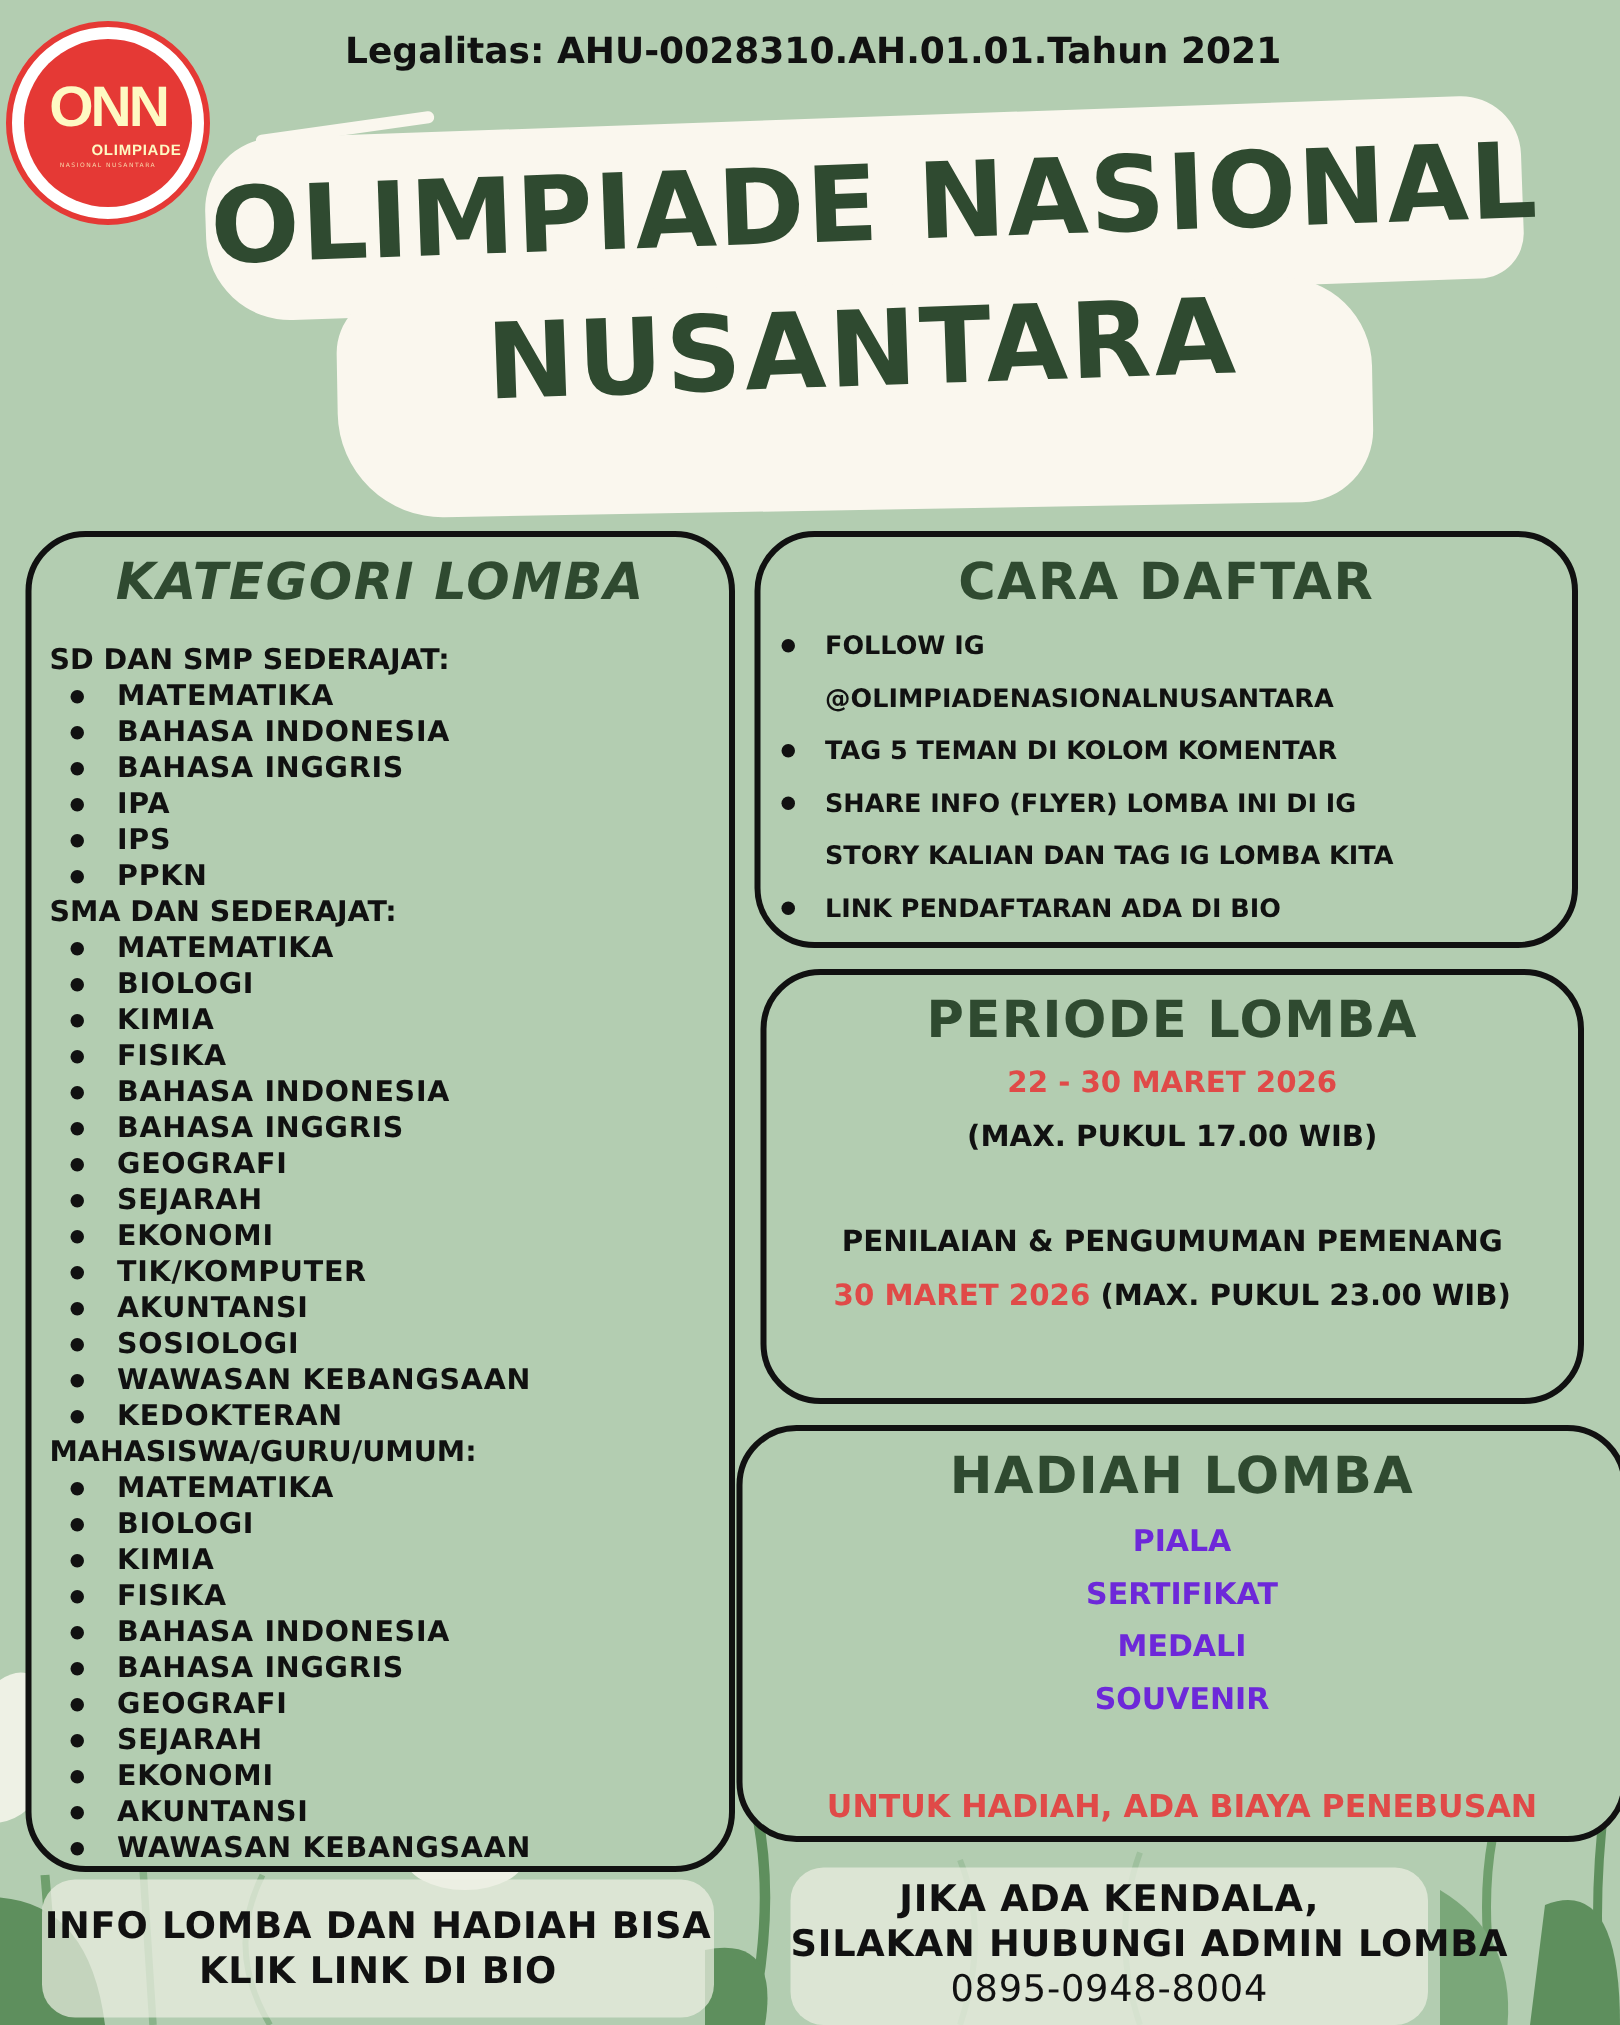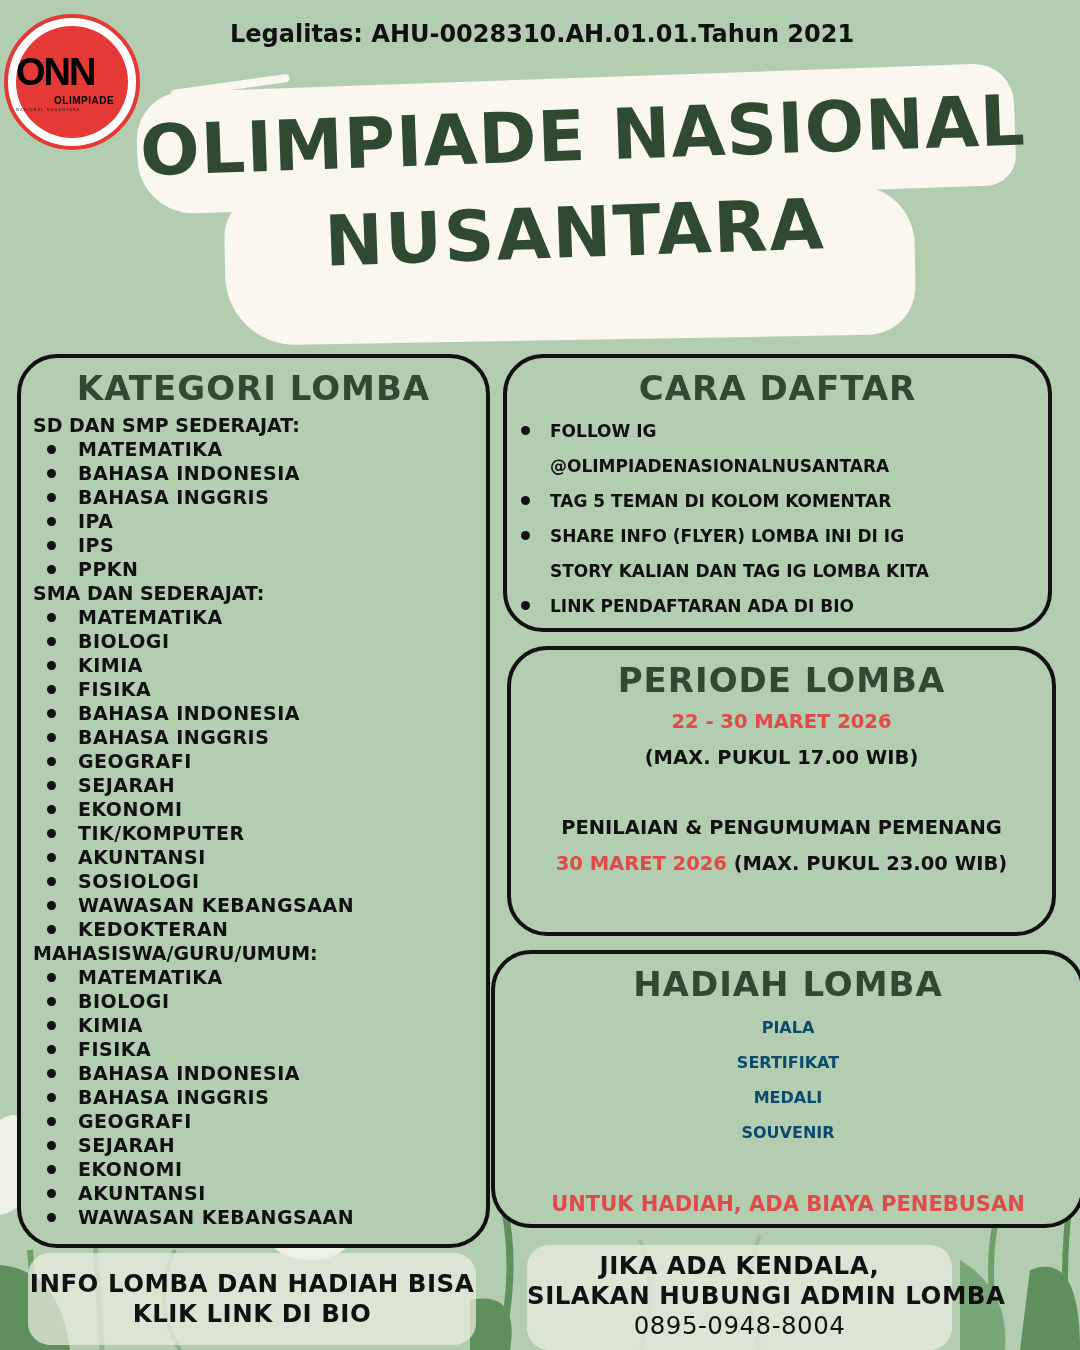--- a/index.html
+++ b/index.html
@@ -14,22 +14,22 @@
 
   
   .logo {
     position: absolute; left: 4px; top: 14px; width: 136px; height: 136px;
     border-radius: 50%; background: #ffffff; z-index: 3;
     display: flex; align-items: center; justify-content: center;
     border: 4px solid #e53935;
   }
   .logo-inner {
     width: 112px; height: 112px; border-radius: 50%; background: #e53935;
-    display: flex; flex-direction: column; justify-content: center;
-    color: #000000;
+    display: flex; flex-direction: column; align-items: center; justify-content: center;
+    color: #fef9c3;
   }
   .logo-mark { font-family: "Liberation Sans", sans-serif; font-weight: 900; font-size: 38px; letter-spacing: -2px; line-height: 38px; }
   .logo-sub { font-family: "Liberation Sans", sans-serif; font-weight: 700; font-size: 10px; letter-spacing: 0.5px; margin-top: 4px; padding-left: 38px; }
   .logo-sub2 { font-size: 4px; letter-spacing: 1px; opacity: 0.8; margin-top: 1px; }
 
   
   .legal {
     position: absolute; left: 230px; top: 20px; width: 620px; z-index: 3;
     font-family: "DejaVu Sans", sans-serif; font-weight: 700; font-size: 24px;
     color: #111; white-space: nowrap;
@@ -69,41 +69,41 @@
     background: #b3cdb1;
     border: 4px solid #111;
     border-radius: 40px;
   }
   .box-title {
     text-align: center; font-family: "DejaVu Sans", sans-serif; font-weight: 700;
     font-size: 34px; color: #2f4a30; letter-spacing: 1px;
   }
 
   .kategori { left: 17px; top: 354px; width: 473px; height: 894px; padding: 10px 0 0 12px; }
-  .kategori .box-title { margin-right: 12px; margin-bottom: 5px; }
+  .kategori .box-title { margin-right: 12px; margin-bottom: 20px; font-style: italic; }
   .group-label { font-weight: 700; font-size: 19px; line-height: 24px; color: #111; white-space: nowrap; }
   .subj { display: flex; align-items: center; height: 24px; padding-left: 14px; }
   .bullet { width: 9px; height: 9px; border-radius: 50%; background: #111; margin-right: 22px; flex: 0 0 9px; }
   .subj-label { font-weight: 700; font-size: 19px; color: #111; white-space: nowrap; letter-spacing: 0.5px; }
 
   .cara { left: 503px; top: 354px; width: 549px; height: 278px; padding: 10px 0 0 14px; }
   .cara .box-title { margin-right: 14px; margin-bottom: 6px; }
   .step { display: flex; align-items: flex-start; }
   .step .bullet { margin-top: 12px; margin-right: 20px; }
   .step-text { font-weight: 700; font-size: 17px; line-height: 35px; color: #111; }
 
   .periode { left: 507px; top: 646px; width: 549px; height: 290px; padding: 10px 8px 0 8px; text-align: center; }
   .periode .box-title { margin-bottom: 4px; }
   .p-line { font-weight: 700; font-size: 19.5px; line-height: 36px; color: #111; white-space: nowrap; }
   .p-red { color: #e04a48; }
   .p-gap { height: 34px; }
 
   .hadiah { left: 491px; top: 950px; width: 594px; height: 278px; padding: 10px 8px 0 8px; text-align: center; }
   .hadiah .box-title { margin-bottom: 6px; }
-  .prize { font-weight: 700; font-size: 16px; line-height: 35px; color: #0c4a6e; }
+  .prize { font-weight: 700; font-size: 20px; line-height: 35px; color: #6d28d9; }
   .hadiah-note { position: absolute; left: 0; right: 0; bottom: 8px; text-align: center; font-weight: 700; font-size: 21px; color: #e04a48; white-space: nowrap; }
 
   
   .panel {
     position: absolute; z-index: 2;
     background: rgba(236, 238, 226, 0.72);
     border-radius: 22px;
     text-align: center;
   }
   .panel-left { left: 28px; top: 1253px; width: 448px; height: 92px; padding-top: 16px; }

